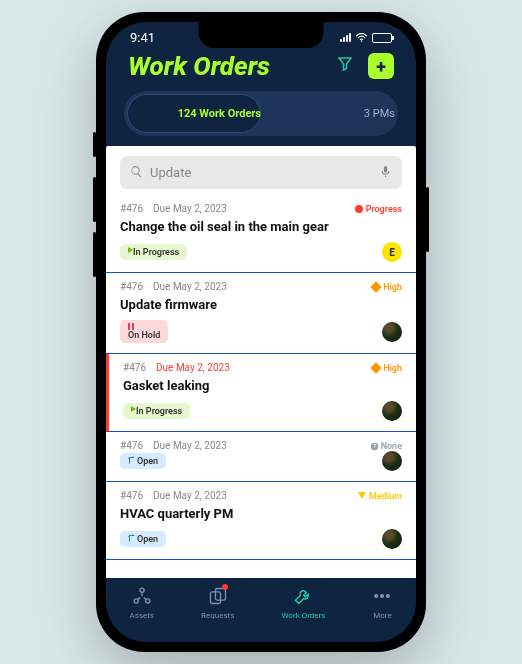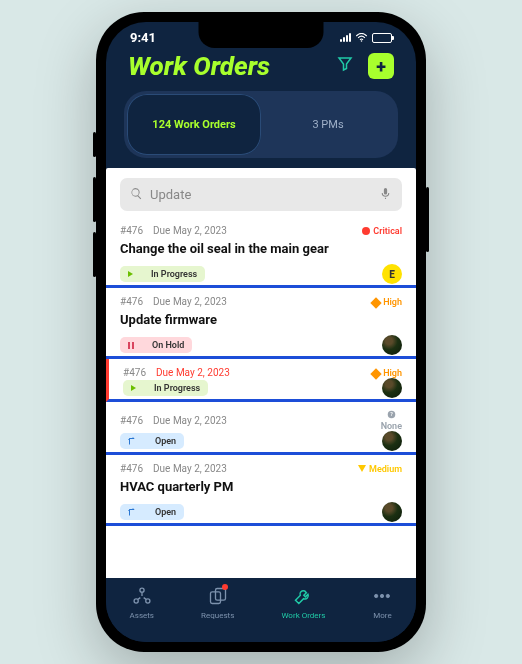--- a/index.html
+++ b/index.html
@@ -21,62 +21,62 @@
   *{box-sizing:border-box;font-family:-apple-system,BlinkMacSystemFont,"Segoe UI",Roboto,sans-serif;}
   body{margin:0;background:#d9e8e7;display:flex;justify-content:center;align-items:center;height:664px;width:522px;}
   .phone{width:330px;height:640px;background:#000;border-radius:48px;padding:10px;position:relative;box-shadow:0 20px 60px rgba(0,0,0,.25);}
   .side-btn{position:absolute;background:#000;border-radius:2px;}
   .sb1{left:-3px;top:120px;width:3px;height:25px;}
   .sb2{left:-3px;top:165px;width:3px;height:45px;}
   .sb3{left:-3px;top:220px;width:3px;height:45px;}
   .sb4{right:-3px;top:175px;width:3px;height:65px;}
   .screen{width:100%;height:100%;background:var(--navy);border-radius:40px;overflow:hidden;display:flex;flex-direction:column;position:relative;}
   .notch{position:absolute;top:0;left:50%;transform:translateX(-50%);width:125px;height:26px;background:#000;border-radius:0 0 16px 16px;z-index:100;}
-  .status-bar{display:flex;justify-content:space-between;align-items:center;color:#fff;font-size:13px;font-weight:700;padding:8px 24px 0;}
+  .status-bar{display:flex;justify-content:space-between;align-items:center;color:#fff;font-size:13px;font-weight:400;padding:8px 24px 0;}
   .status-right{display:flex;align-items:center;gap:4px;}
   .bars{display:flex;align-items:flex-end;gap:1px;}
   .bars span{width:2px;background:#fff;border-radius:1px;}
   .wifi{width:13px;height:9px;}
   .batt{width:20px;height:10px;border:1px solid #fff;border-radius:2px;position:relative;}
   .batt::after{content:"";position:absolute;right:-3px;top:2px;width:2px;height:4px;background:#fff;border-radius:0 1px 1px 0;}
   .batt-inner{height:100%;width:100%;background:#fff;border-radius:1px;}
   .header{display:flex;justify-content:space-between;align-items:center;padding:6px 22px 10px;}
   .title{color:var(--neon);font-size:26px;font-weight:800;font-style:italic;}
   .header-actions{display:flex;align-items:center;gap:14px;}
   .filter-icon svg{stroke:var(--teal);}
   .plus-btn{width:26px;height:26px;background:var(--neon);border-radius:6px;display:flex;align-items:center;justify-content:center;color:var(--navy);font-size:18px;font-weight:800;}
   .tabs{margin:0 18px 10px;background:#1e3559;border-radius:22px;display:flex;padding:3px;font-size:11px;}
-  .tab{flex:1;text-align:center;padding:24px 0;color:#9fb0c8;border-radius:20px;}
+  .tab{flex:1;text-align:right;padding:13px 0;color:#9fb0c8;border-radius:20px;}
   .tab.active{background:var(--navy);color:var(--neon);font-weight:700;box-shadow:inset 0 0 0 1px #2a4b77;}
   .content{flex:1;background:var(--white);border-radius:2px 2px 0 0;overflow:hidden;display:flex;flex-direction:column;}
   .search{margin:10px 14px 6px;background:var(--grey);border-radius:7px;display:flex;align-items:center;padding:7px 10px;gap:7px;color:var(--muted);}
   .search-icon svg,.mic-icon svg{fill:var(--muted);}
   .search-text{flex:1;font-size:13px;}
   .list{flex:1;overflow:hidden;}
-  .card{border-bottom:3px solid #1d4ed8;padding:8px 14px 1px;position:relative;}
+  .card{border-bottom:1px solid #1d4ed8;padding:8px 14px 10px;position:relative;}
   .card.urgent{border-left:3px solid var(--red);}
   .card-meta{display:flex;justify-content:space-between;align-items:center;font-size:10px;}
   .meta-left{display:flex;gap:10px;color:var(--muted);}
   .meta-left .due.overdue{color:var(--red);}
   .priority{display:flex;align-items:center;gap:3px;font-size:9px;font-weight:600;}
   .priority .dot{width:8px;height:8px;}
   .priority.critical{color:var(--red);}
   .priority.critical .dot{background:var(--red);border-radius:50%;}
-  .priority.high{color:var(--orange);align-items:flex-end;}
+  .priority.high{color:var(--orange);}
   .priority.high .dot{background:var(--orange);transform:rotate(45deg);}
   .priority.medium{color:var(--yellow);}
   .priority.medium .dot{width:0;height:0;border-left:4px solid transparent;border-right:4px solid transparent;border-top:7px solid var(--yellow);background:none;}
-  .priority.none{color:var(--none);flex-direction:column;}
+  .priority.none{color:var(--none);}
   .priority.none .dot svg{fill:var(--none);}
   .card-title{font-size:13px;font-weight:700;color:var(--text);margin:5px 0 8px;}
   .card-row{display:flex;justify-content:space-between;align-items:center;}
-  .chip{display:inline-flex;align-items:center;gap:18px;padding:3px 8px;border-radius:5px;font-size:9px;font-weight:600;color:#333;}
+  .chip{display:inline-flex;align-items:flex-start;gap:0;padding:3px 8px;border-radius:5px;font-size:9px;font-weight:600;color:#333;}
   .chip.inprogress{background:var(--lightgreen);}
   .chip.inprogress .tri{width:0;height:0;border-top:3px solid transparent;border-bottom:3px solid transparent;border-left:5px solid #6bbf00;}
-  .chip.onhold{background:var(--pink);}
+  .chip.onhold{background:var(--pink);flex-direction:column;}
   .chip.onhold .pause{display:flex;gap:2px;}
   .chip.onhold .pause span{width:2px;height:7px;background:#d9455f;}
   .chip.open{background:var(--lightblue);}
   .chip.open svg{stroke:#1f6fcf;}
   .avatar{width:20px;height:20px;border-radius:50%;}
   .avatar.letter{background:#ffe200;color:#333;font-size:10px;font-weight:800;display:flex;align-items:center;justify-content:center;}
   .avatar.img{background:radial-gradient(circle at 35% 30%,#5a4a2a 18%,#1c3012 45%,#0c1a0a);}
   .nav{background:var(--navy);display:flex;justify-content:space-around;padding:8px 0 22px;}
   .nav-item{display:flex;flex-direction:column;align-items:center;gap:3px;color:#7d92ad;font-size:8px;position:relative;}
   .nav-item.active{color:var(--teal);}
@@ -139,21 +139,21 @@
 
       <div class="list" id="list">
           <div class="card">
             <div class="card-meta">
               <div class="meta-left">
                 <span>#476</span>
                 <span class="due">Due May 2, 2023</span>
               </div>
               <span class="priority critical">
                 <span class="dot"></span>
-                <span>Critical</span>
+                <span>Progress</span>
               </span>
             </div>
             <div class="card-title">Change the oil seal in the main gear</div>
             <div class="card-row">
               <span class="chip inprogress">
                 <span class="tri"></span>
                 <span>In Progress</span>
               </span>
               <span class="avatar letter">E</span>
             </div>
@@ -185,20 +185,21 @@
             <div class="card-meta">
               <div class="meta-left">
                 <span>#476</span>
                 <span class="due overdue">Due May 2, 2023</span>
               </div>
               <span class="priority high">
                 <span class="dot"></span>
                 <span>High</span>
               </span>
             </div>
+            <div class="card-title">Gasket leaking</div>
             <div class="card-row">
               <span class="chip inprogress">
                 <span class="tri"></span>
                 <span>In Progress</span>
               </span>
               <span class="avatar img"></span>
             </div>
           </div>
           <div class="card">
             <div class="card-meta">

